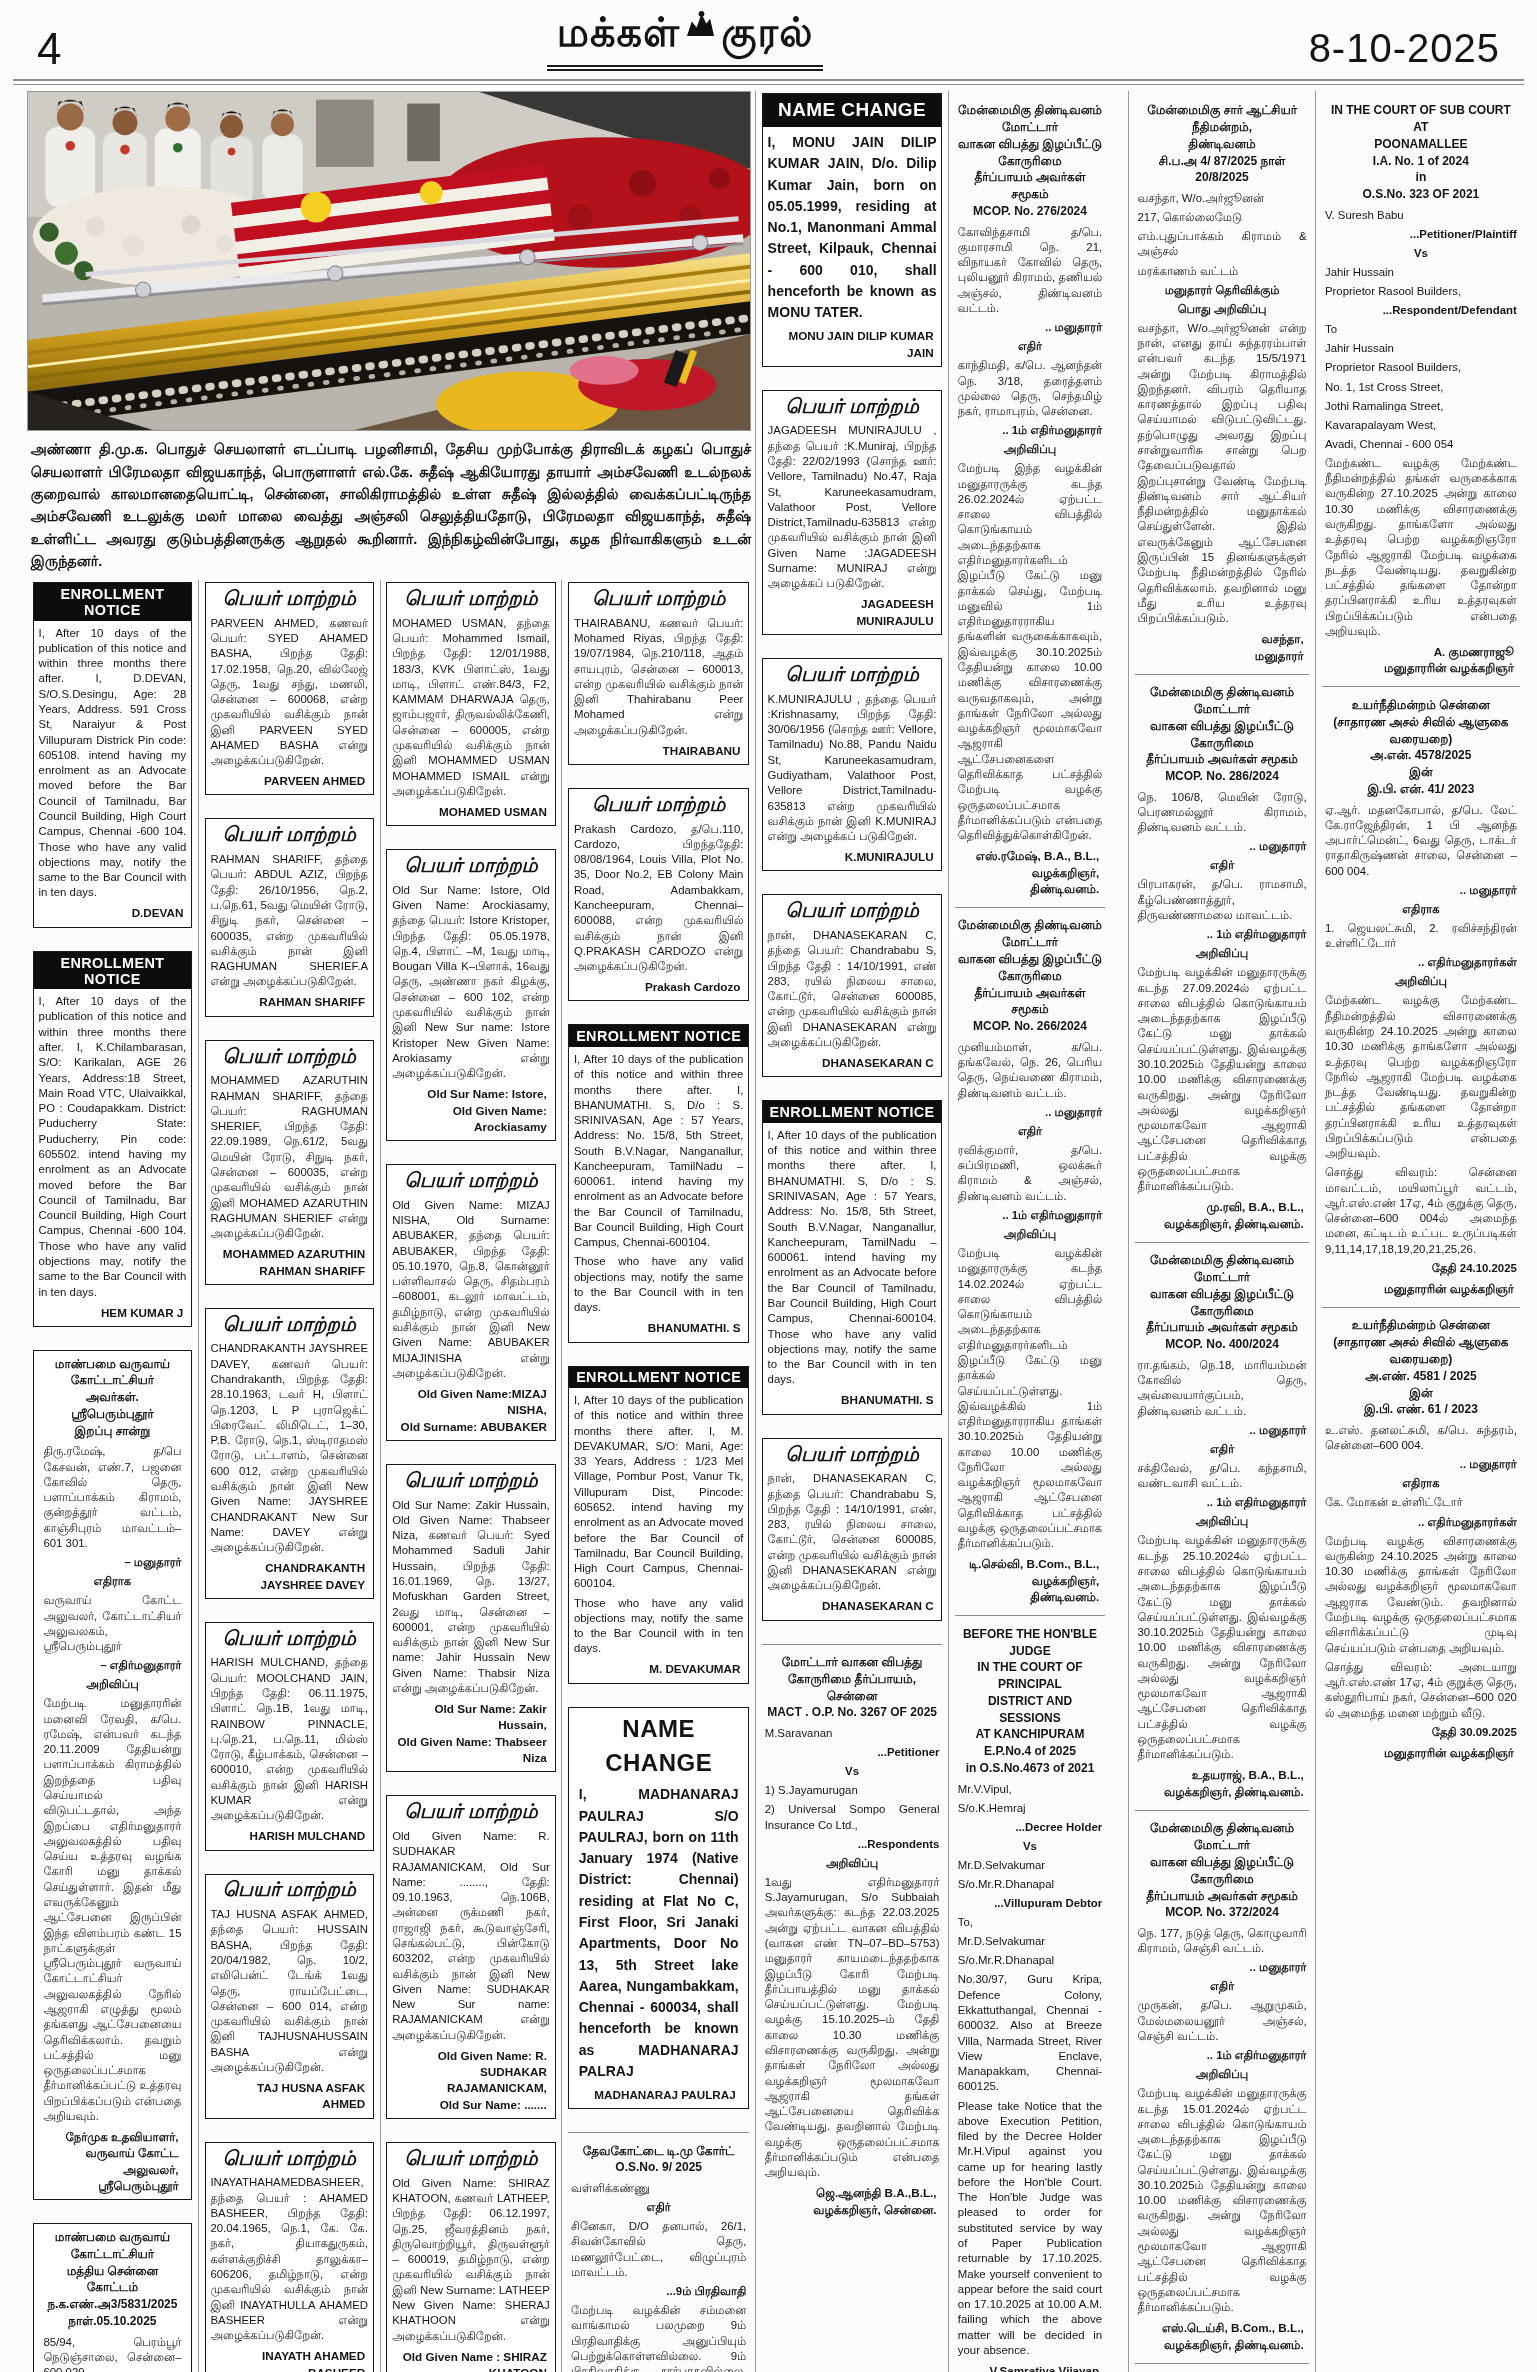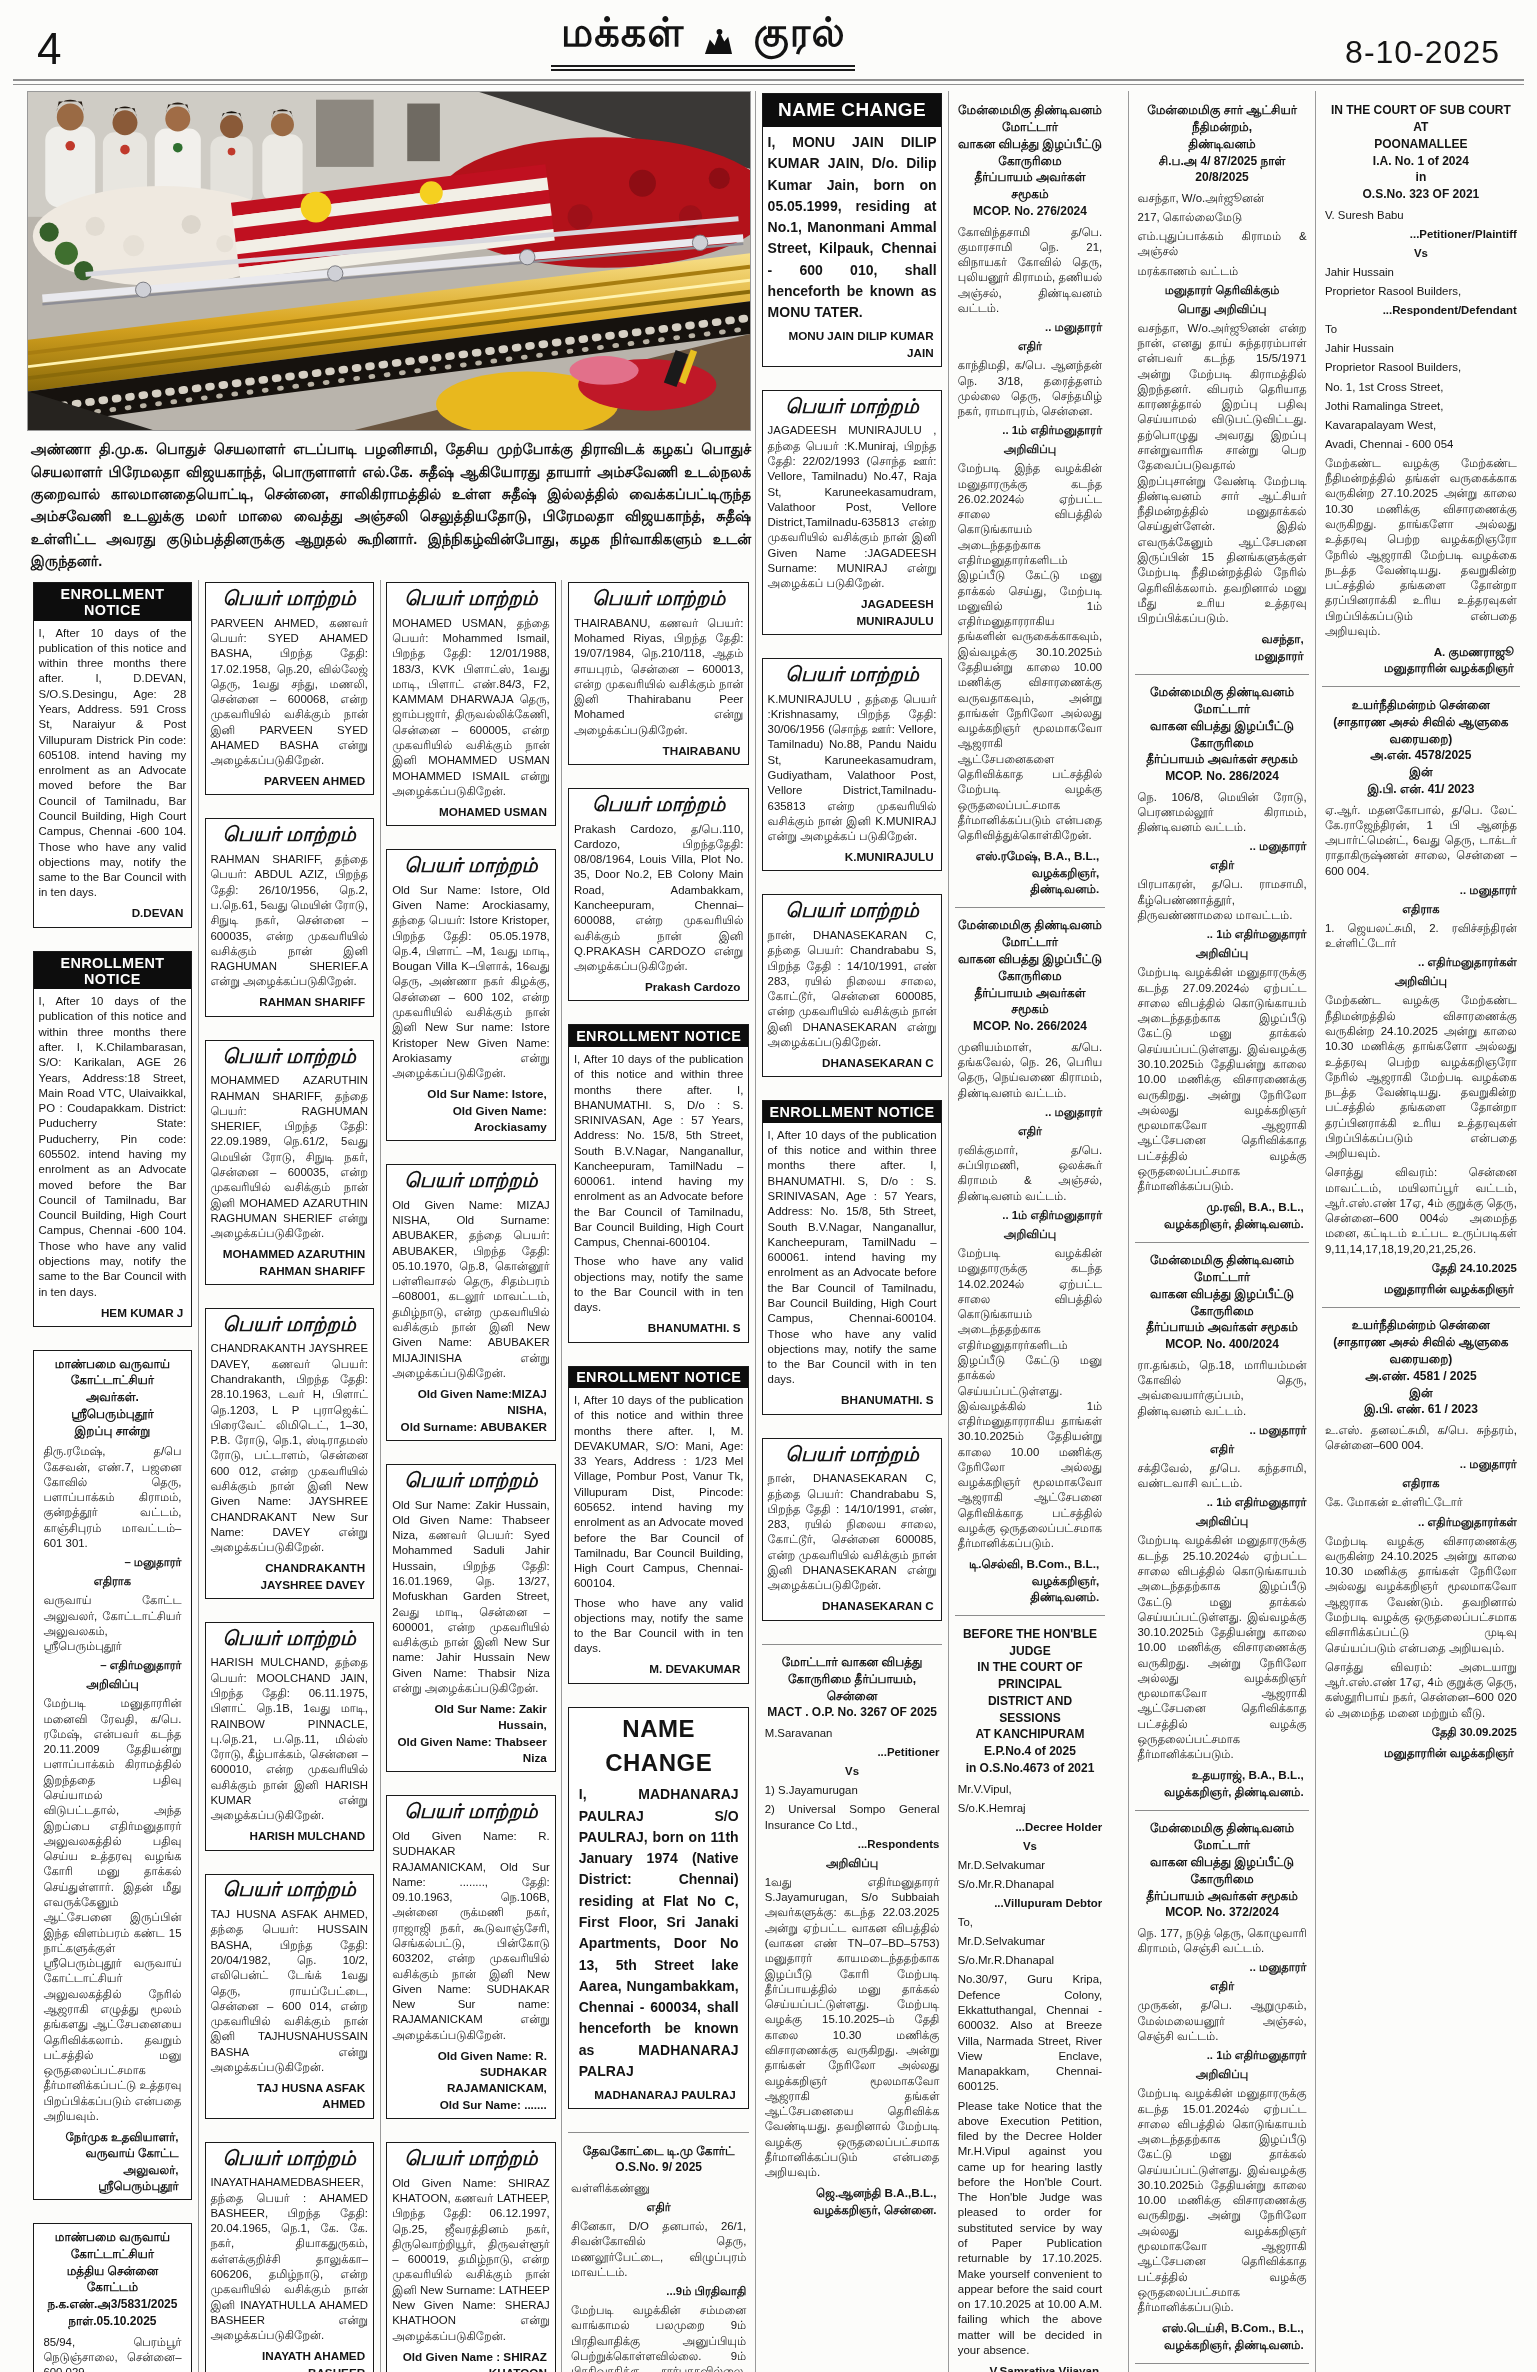--- a/index.html
+++ b/index.html
@@ -1,23 +1,23 @@
 <!DOCTYPE html>
 <html><head>
 <meta charset="utf-8">
 <style>
   html,body{margin:0;padding:0;background:#d8d8d4;}
   .page{position:relative;width:1537px;height:2373px;margin:0 auto;background:#fcfcfa;color:#141414;
         font-family:"Liberation Sans",sans-serif;overflow:hidden;}
   
   .header{display:flex;justify-content:space-between;align-items:flex-end;padding:9.6px 37px 7.7px;}
   .pageno{font-size:44px;line-height:1;font-weight:400;}
-  .masthead{display:flex;align-items:flex-end;gap:18px;border-bottom:6.7px double #1a1a1a;padding:0 9.6px 4.8px;}
+  .masthead{display:flex;align-items:flex-start;gap:4px;border-bottom:6.7px double #1a1a1a;padding:0 9.6px 4.8px;}
   .masthead .word{font-size:40px;font-weight:800;letter-spacing:1px;}
-  .date{font-size:32px;letter-spacing:1px;}
+  .date{font-size:40px;letter-spacing:1px;}
   .toprule{border-top:2.9px solid #8f8f8f;border-bottom:1px solid #8f8f8f;height:2.9px;margin:0 13.4px;}
   
   .content{display:flex;align-items:flex-start;margin:5.8px 11.5px 0 27px;}
   .left-region{width:728px;flex:none;}
   .photo-wrap{width:722px;height:338px;border:1px solid #999;overflow:hidden;background:#b8b2a8;}
   .caption{font-size:14.4px;font-weight:700;line-height:1.55;text-align:justify;padding:7.7px 3.8px 5.8px;}
   .left-cols{display:flex;height:1806px;overflow:hidden;margin-top:1.9px;}
   .ncol{padding:1.9px 5.8px 0;overflow:hidden;}
   .lc1{width:161px;}.lc2{width:171px;}.lc3{width:171px;}.lc4{width:183px;}
   .left-cols .ncol + .ncol{border-left:1px solid #9a9a9a;}

